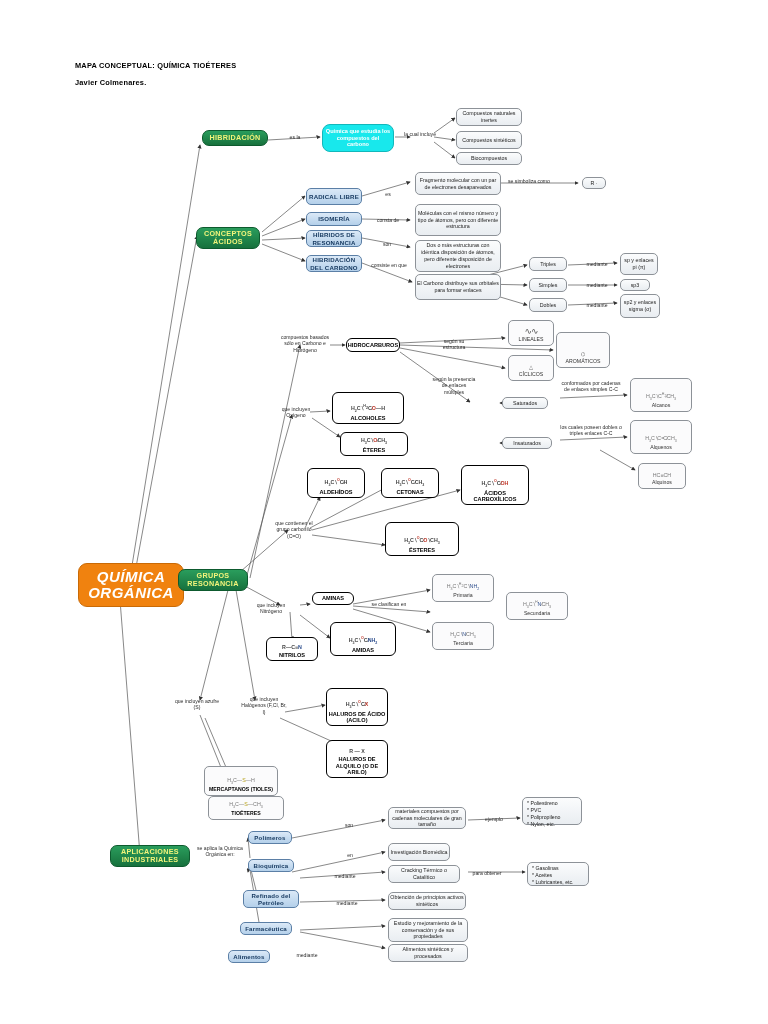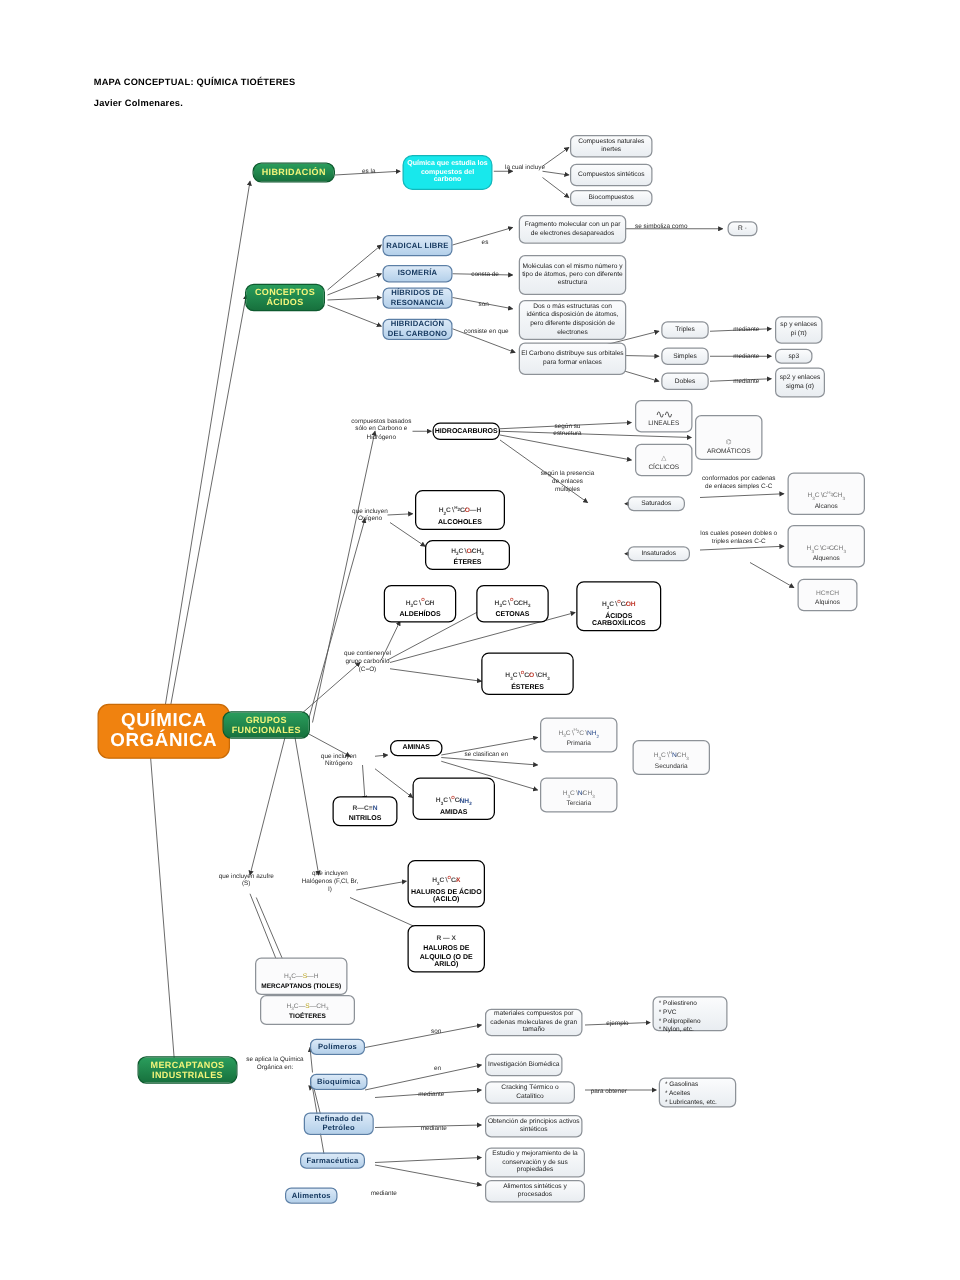--- a/index.html
+++ b/index.html
@@ -145,26 +145,26 @@
       <path d="M300,930 L385,926"></path>
       <path d="M300,932 L385,948"></path>
       <path d="M468,820 L520,818"></path>
       <path d="M468,872 L525,872"></path>
     </g>
   </svg>
 
   <div class="hdr" style="left:75px;top:61px;">MAPA CONCEPTUAL: QUÍMICA TIOÉTERES</div>
   <div class="hdr" style="left:75px;top:78px;">Javier Colmenares.</div>
 
-  <div class="n orange" style="left:78px;top:563px;width:106px;height:44px;">QUÍMICA ORGÁNICA</div>
+  <div class="n orange" style="left:78px;top:563px;width:106px;height:44px;font-style:italic;">QUÍMICA ORGÁNICA</div>
 
   <div class="n green" style="left:202px;top:130px;width:66px;height:16px;">HIBRIDACIÓN</div>
   <div class="n green" style="left:196px;top:227px;width:64px;height:22px;">CONCEPTOS ÁCIDOS</div>
-  <div class="n green" style="left:178px;top:569px;width:70px;height:22px;">GRUPOS FUNCIONALES</div>
-  <div class="n green" style="left:110px;top:845px;width:80px;height:22px;">MERCAPTANOS INDUSTRIALES</div>
+  <div class="n green" style="left:178px;top:569px;width:70px;height:22px;">GRUPOS RESONANCIA</div>
+  <div class="n green" style="left:110px;top:845px;width:80px;height:22px;">APLICACIONES INDUSTRIALES</div>
 
   <div class="lbl" style="left:280px;top:134px;width:30px;">es la</div>
   <div class="n cyan" style="left:322px;top:124px;width:72px;height:28px;padding:2px;">Química que estudia los compuestos del carbono</div>
   <div class="lbl" style="left:403px;top:131px;width:34px;">la cual incluye</div>
   <div class="n grey" style="left:456px;top:108px;width:66px;height:18px;">Compuestos naturales inertes</div>
   <div class="n grey" style="left:456px;top:131px;width:66px;height:18px;">Compuestos sintéticos</div>
   <div class="n grey" style="left:456px;top:152px;width:66px;height:13px;">Biocompuestos</div>
 
   <div class="n blue" style="left:306px;top:188px;width:56px;height:17px;">RADICAL LIBRE</div>
   <div class="lbl" style="left:372px;top:217px;width:32px;">consta de</div>

